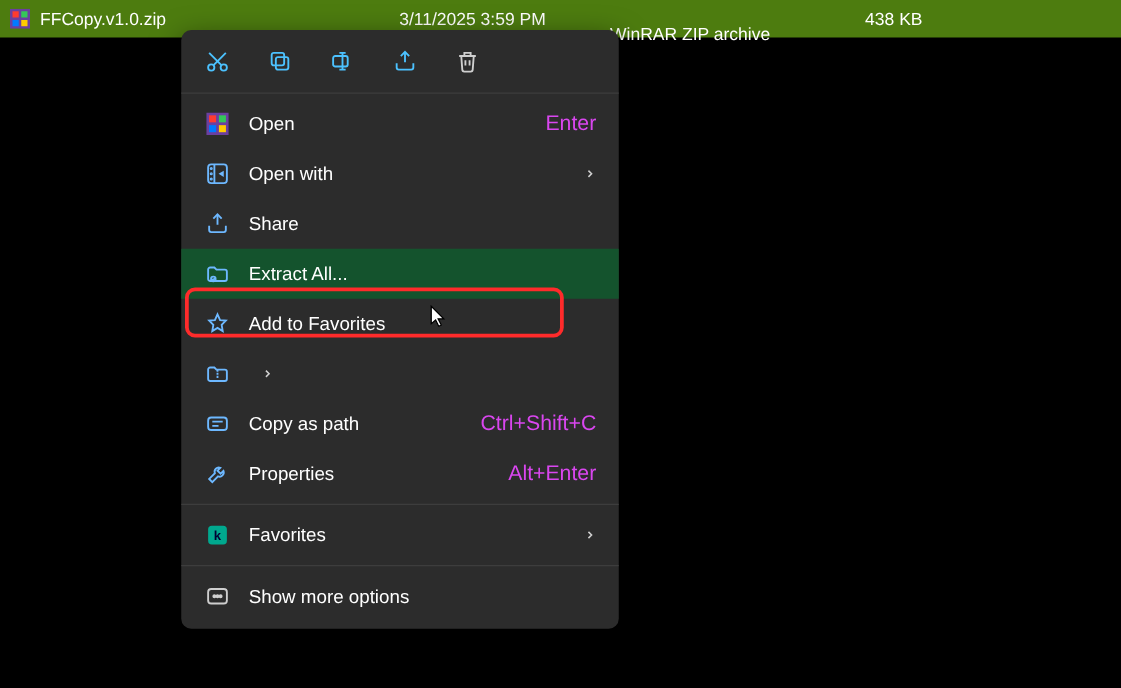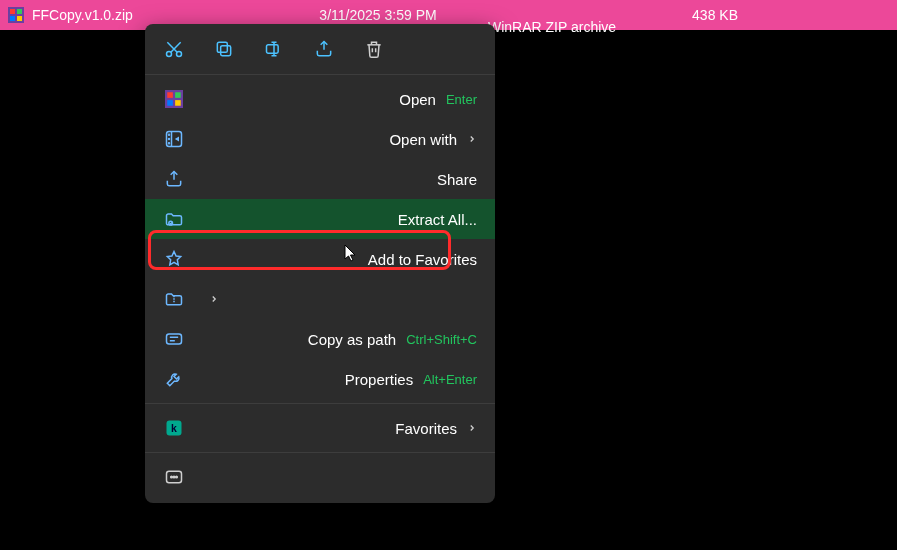--- a/index.html
+++ b/index.html
@@ -9,21 +9,21 @@
     font-size: 14px;
     color: #fff;
     width: 897px;
     height: 550px;
     overflow: hidden;
     position: relative;
   }
   .file-row {
     display: flex;
     align-items: center;
-    background: #ec4899;
+    background: #4d7c0f;
     height: 30px;
     padding: 0 8px;
     width: 100%;
   }
   .file-icon {
     width: 16px; height: 16px;
     margin-right: 8px;
     display: inline-block;
   }
   .file-name { flex: 0 0 300px; display:flex; align-items:center;}
@@ -58,32 +58,31 @@
     background: #3d3d3d;
     margin: 4px 0;
   }
   .menu-item {
     display: flex;
     align-items: center;
     height: 40px;
     padding: 0 18px;
     cursor: pointer;
     position: relative;
-    text-align: right;
   }
   .menu-item.hovered { background: #14532d; }
   .menu-icon {
     width: 22px; height: 22px;
     margin-right: 14px;
     display: flex; align-items: center; justify-content: center;
     color: #6db8ff;
     flex-shrink: 0;
   }
   .menu-label { flex: 1; font-size: 15px; color: #fff; }
-  .menu-shortcut { font-size: 13px; color: #22c55e; margin-left: 10px;}
+  .menu-shortcut { font-size: 17px; color: #d946ef; margin-left: 10px;}
   .menu-chevron { color: #cfcfcf; font-size: 12px; margin-left: 10px;}
   .highlight-box {
     position: absolute;
     border: 3px solid #ff2b2b;
     border-radius: 8px;
     pointer-events: none;
     left: 148px;
     top: 230px;
     width: 303px;
     height: 40px;
@@ -278,20 +277,21 @@
 
   <div class="menu-item">
     <span class="menu-icon" style="color:#cfcfcf">
       <svg width="20" height="20" viewBox="0 0 24 24" fill="none" stroke="currentColor" stroke-width="1.8">
           <rect x="3" y="5" width="18" height="14" rx="3"></rect>
           <circle cx="9" cy="12" r="1" fill="currentColor"></circle>
           <circle cx="12" cy="12" r="1" fill="currentColor"></circle>
           <circle cx="15" cy="12" r="1" fill="currentColor"></circle>
         </svg>
     </span>
+    <span class="menu-label">Show more options</span>
   </div>
 </div>
 
 <div class="highlight-box"></div>
 
 <div class="cursor">
   <svg width="14" height="20" viewBox="0 0 14 20">
       <path d="M1 1l0 14 3.5-3 2.5 5 2-1-2.5-5 4.5 0z" fill="#fff" stroke="#000" stroke-width="1"></path>
     </svg>
 </div>

